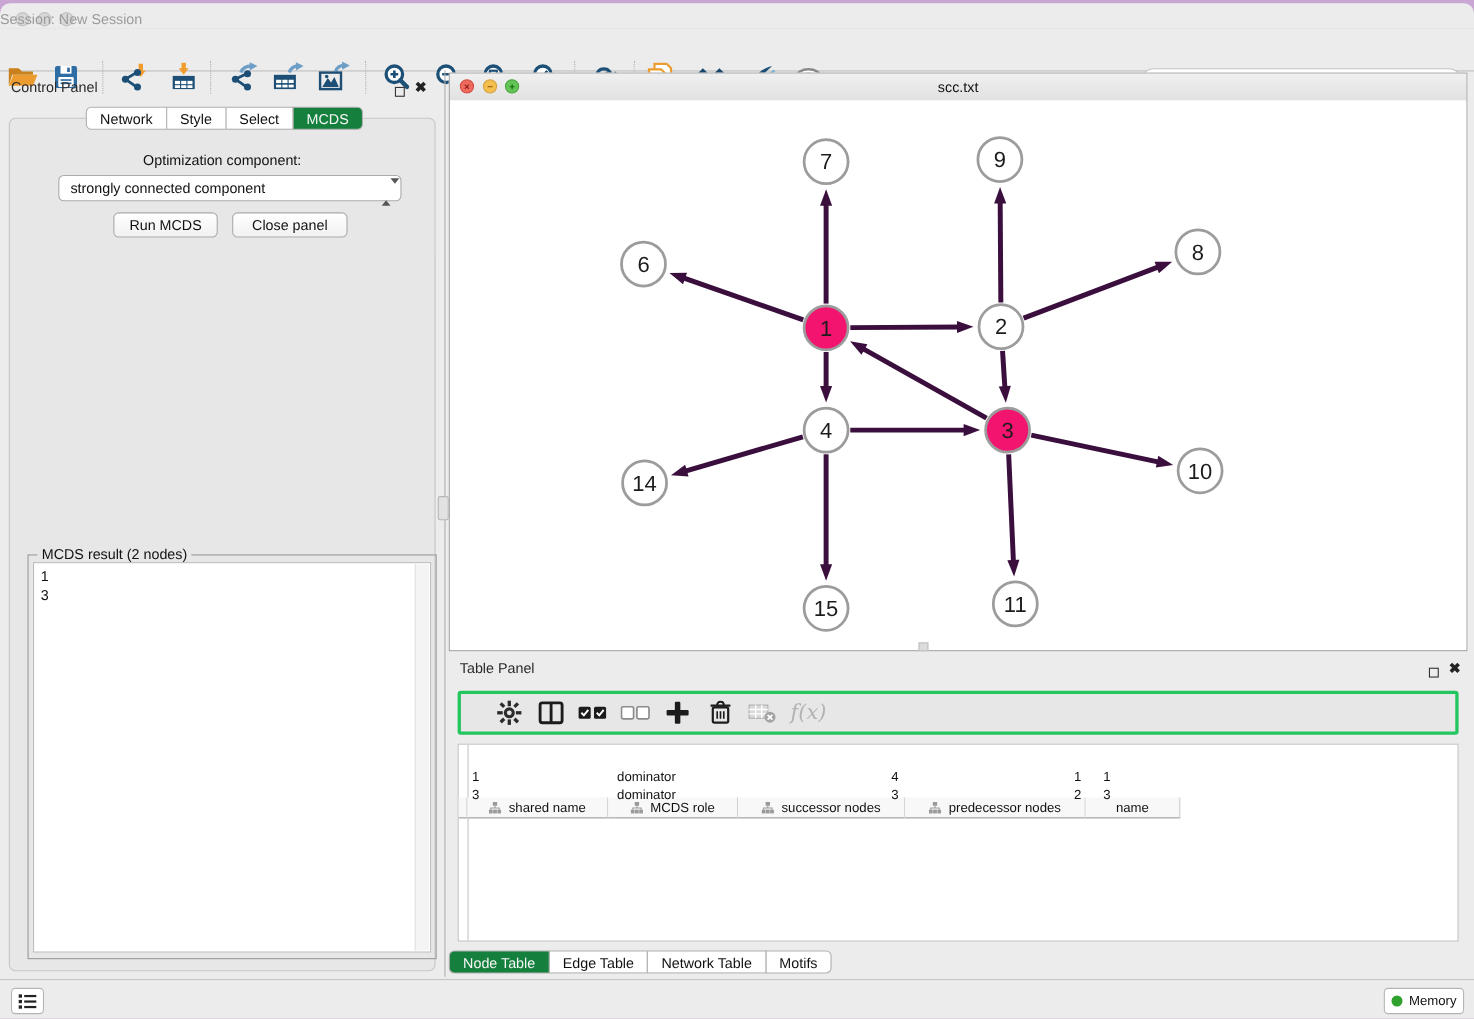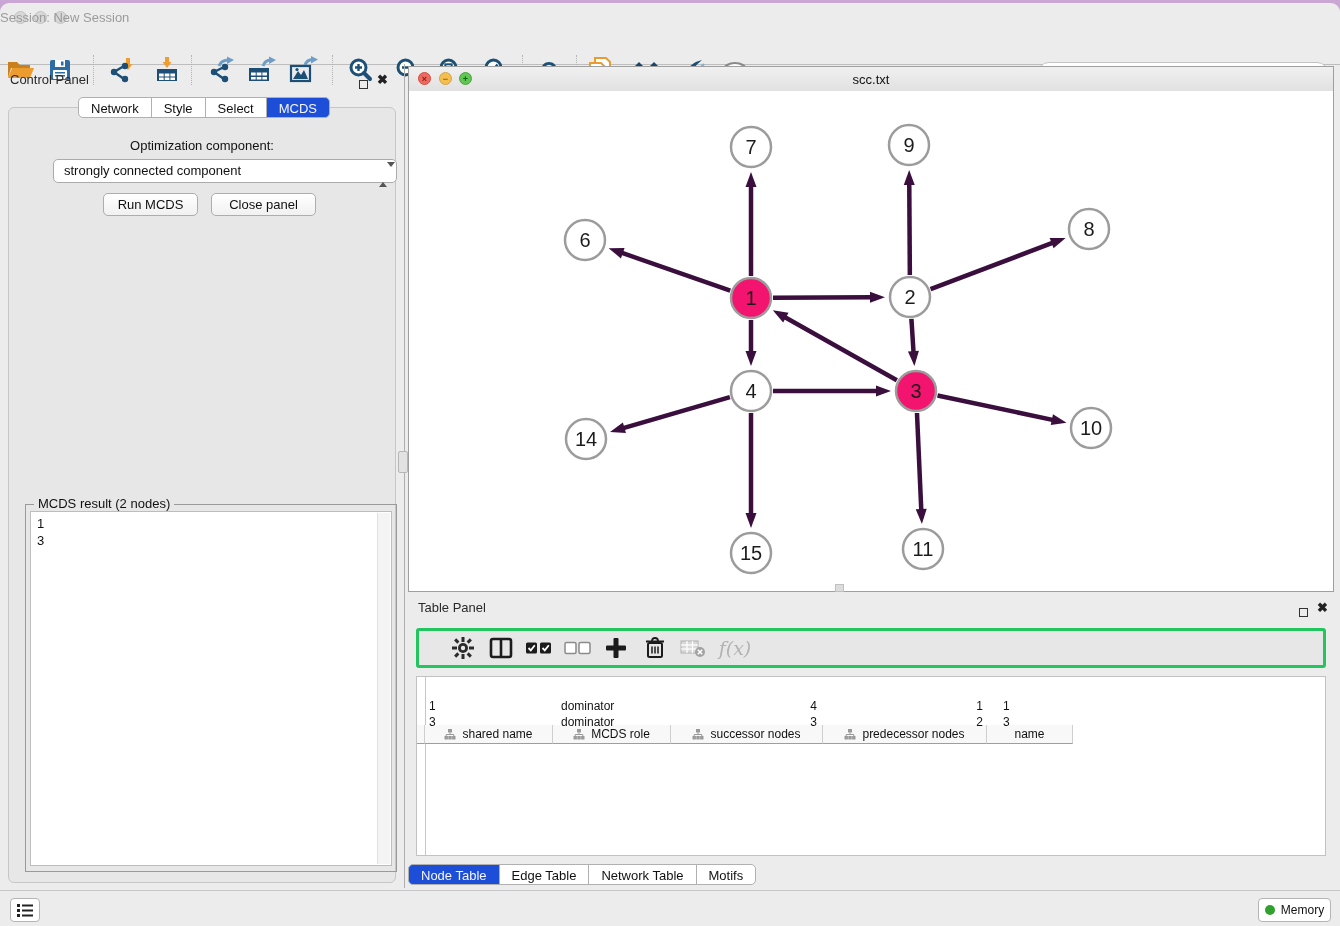--- a/index.html
+++ b/index.html
@@ -19,25 +19,25 @@
   .searchbox input{border:none;outline:none;flex:1;font-size:12px;background:transparent;margin-left:4px;}
   .refreshchar{font-size:25px;color:#1d5076;font-weight:bold;line-height:1;}
   
   .ptitle{font-size:13px;color:#2a2a2a;}
   .floatic{width:9px;height:9px;border:1.5px solid #333;display:inline-block;box-sizing:border-box;}
   .closeic{font-size:13px;color:#222;font-weight:bold;line-height:1;}
   
   .tabbtn{height:21px;line-height:21px;font-size:13px;background:#fff;border:1px solid #b0b0b0;padding:0 12px;box-sizing:border-box;color:#111;display:inline-block;margin-left:-1px;}
   .tabbtn.first{border-radius:5px 0 0 5px;margin-left:0;}
   .tabbtn.last{border-radius:0 5px 5px 0;}
-  .tabbtn.sel{background:#1d4ed8;color:#f6f6f6;}
+  .tabbtn.sel{background:#15803d;color:#f6f6f6;}
   
   .cpanel-content{position:absolute;left:8px;top:107px;width:388px;height:776px;background:#e7e7e7;border:1px solid #c6c6c6;border-radius:6px;box-sizing:border-box;}
   .macbtn{background:linear-gradient(#ffffff,#f1f1f1);border:1px solid #adadad;border-radius:5px;font-size:13px;color:#111;text-align:center;box-sizing:border-box;}
-  .combo{position:absolute;left:44px;top:157px;width:344px;height:24px;background:#fff;border:1px solid #ababab;border-radius:5px;box-sizing:border-box;font-size:13px;color:#111;line-height:22px;padding-left:10px;}
+  .combo{position:absolute;left:44px;top:157px;width:312px;height:24px;background:#fff;border:1px solid #ababab;border-radius:5px;box-sizing:border-box;font-size:13px;color:#111;line-height:22px;padding-left:10px;}
   .combo .chev{position:absolute;right:9px;top:4px;width:8px;height:16px;}
   .chev .up{width:0;height:0;border-left:4px solid transparent;border-right:4px solid transparent;border-bottom:5px solid #555;margin-bottom:3px;}
   .chev .dn{width:0;height:0;border-left:4px solid transparent;border-right:4px solid transparent;border-top:5px solid #555;}
   .groupbox{position:absolute;left:16px;top:502px;width:372px;height:368px;border:1px solid #9a9a9a;box-sizing:border-box;}
   .grouplabel{position:absolute;top:-9px;left:8px;background:#e7e7e7;padding:0 4px;font-size:13px;color:#111;}
   .resultarea{position:absolute;left:4px;top:6px;width:362px;height:355px;background:#fff;border:1px solid #bdbdbd;box-sizing:border-box;font-size:13px;color:#111;}
   .resultarea .lines{padding:3px 6px;line-height:17px;}
   .resultarea .sbar{position:absolute;top:1px;right:1px;bottom:1px;width:12px;background:#f4f4f4;border-left:1px solid #e0e0e0;}
   .splitline{position:absolute;left:404px;top:64px;width:1px;height:824px;background:#aeaeae;}
   .splithandle{position:absolute;left:398px;top:451px;width:10px;height:22px;background:#e2e2e2;border:1px solid #b6b6b6;border-radius:2px;box-sizing:border-box;}

